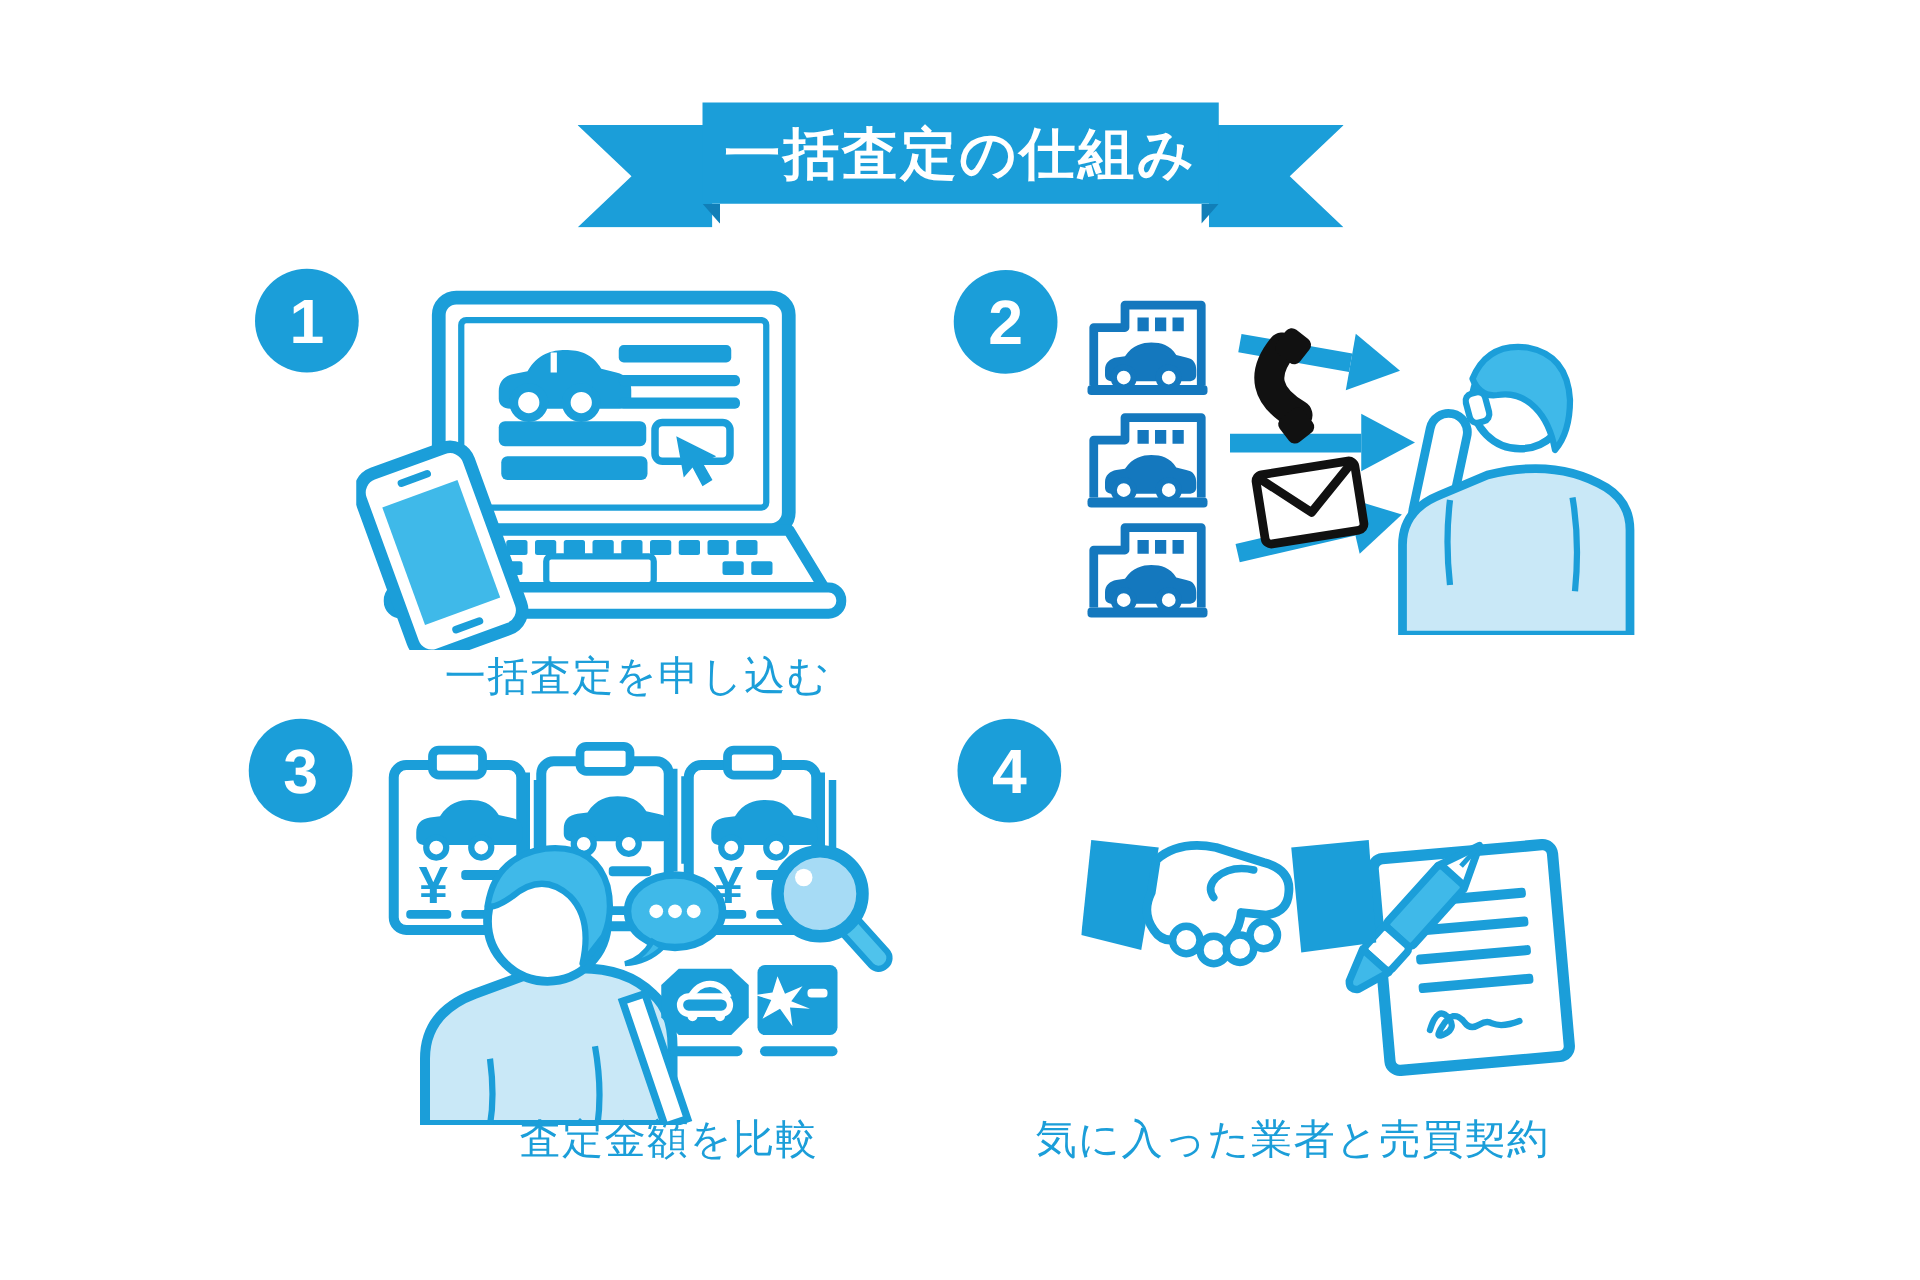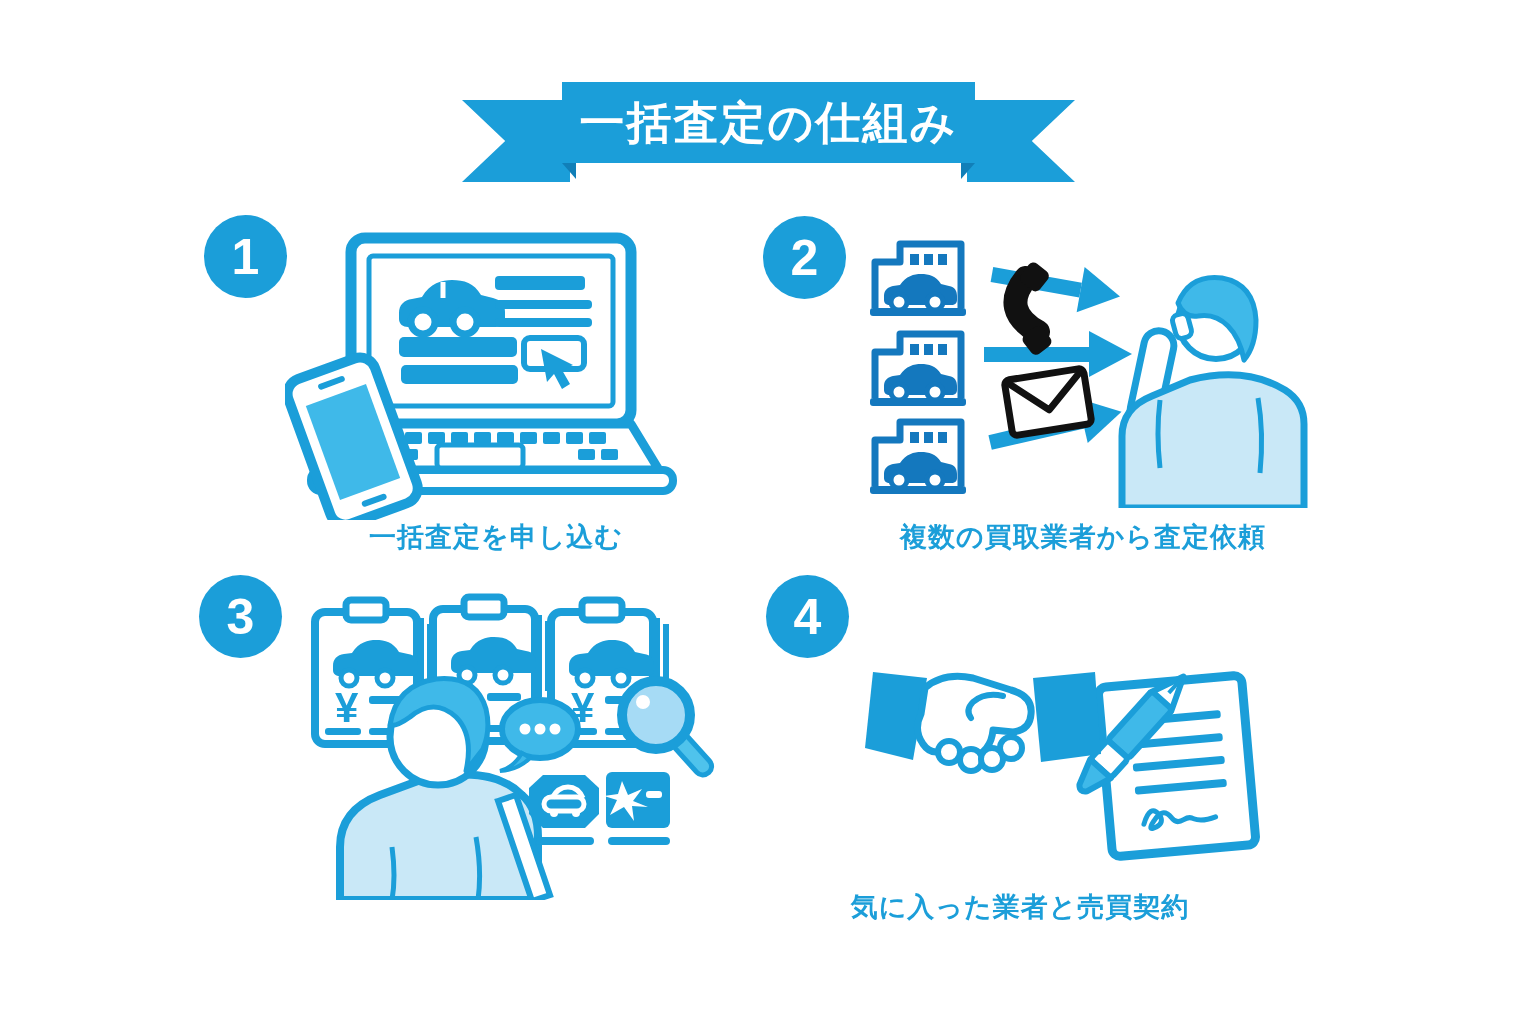--- a/index.html
+++ b/index.html
@@ -23,21 +23,21 @@
   .ribbon-fold.left{left:562px;clip-path:polygon(0 0,100% 0,100% 100%);}
   .ribbon-fold.right{left:961px;clip-path:polygon(0 0,100% 0,0 100%);}
   .ribbon-center{position:absolute;left:562px;top:82px;width:413px;height:81px;background:var(--primary);
     color:#fff;font-size:45px;font-weight:bold;letter-spacing:2px;
     display:flex;align-items:center;justify-content:center;}
 
   
   .badge{position:absolute;width:83px;height:83px;border-radius:50%;background:var(--primary);
     color:#fff;font-size:50px;font-weight:bold;display:flex;align-items:center;justify-content:center;}
   .caption{position:absolute;transform:translateX(-50%);white-space:nowrap;color:var(--primary);
-    font-size:27px;font-weight:bold;letter-spacing:1px;}
+    font-size:33px;font-weight:normal;letter-spacing:1px;margin-left:14px;}
 
   .illus{position:absolute;}
   svg text{font-family:"Liberation Sans","DejaVu Sans",sans-serif;font-weight:bold;}
 </style>
 </head>
 <body>
 
 <div class="canvas">
 
   <div class="ribbon-tail left"></div>
@@ -153,21 +153,20 @@
         <rect x="-15" y="-48" width="30" height="96" rx="15" fill="#fff" stroke="#1B9ED9" stroke-width="7"></rect>
       </g>
       <path d="M262,280 L262,208 Q262,180 292,168 L330,152 Q385,138 425,162 Q444,174 444,196 L444,280 Z" fill="#C9E8F7" stroke="#1B9ED9" stroke-width="7" stroke-linejoin="round"></path>
       <path d="M300,172 Q296,205 300,240" fill="none" stroke="#1B9ED9" stroke-width="5"></path>
       <path d="M398,170 Q404,205 400,245" fill="none" stroke="#1B9ED9" stroke-width="5"></path>
       <circle cx="356" cy="93" r="38" fill="#fff" stroke="#1B9ED9" stroke-width="6"></circle>
       <path d="M318,75 Q330,46 362,50 Q394,56 396,92 Q396,118 384,132 Q380,110 368,98 Q355,85 338,88 Q324,90 318,75 Z" fill="#3FB9E9" stroke="#1B9ED9" stroke-width="5" stroke-linejoin="round"></path>
       <rect transform="translate(322,98) rotate(-15)" x="-8" y="-12" width="16" height="24" rx="6" fill="#fff" stroke="#1B9ED9" stroke-width="5"></rect>
     </g>
   </svg>
-  <div class="caption" style="left:1083px;top:519px;">複数の買取業者から査定依頼</div>
 
   <div class="badge" style="left:199px;top:575px;">3</div>
   <svg class="illus" style="left:300px;top:585px;" width="425" height="315" viewBox="0 0 425 315">
     <g transform="translate(15,15)">
       <line x1="106" y1="18" x2="106" y2="100" stroke="#1B9ED9" stroke-width="6"></line>
       <line x1="115" y1="24" x2="115" y2="94" stroke="#1B9ED9" stroke-width="6"></line>
       <rect x="0" y="12" width="102" height="132" rx="10" fill="#fff" stroke="#1B9ED9" stroke-width="8"></rect>
       <rect x="31" y="0" width="40" height="20" rx="5" fill="#fff" stroke="#1B9ED9" stroke-width="7"></rect>
       <g transform="translate(10,30)">
         <path d="M8,36 c0,-7 4,-11 11,-12 l8,-1 c7,-11 16,-13 24,-13 c9,0 17,2 23,12 l9,2 c7,1 10,5 10,11 v5 c0,4 -3,6 -7,6 h-71 c-4,0 -7,-2 -7,-6 z" fill="#1B9ED9"></path>
@@ -239,20 +238,21 @@
         <circle cx="276" cy="228" r="4" fill="#fff"></circle>
       <rect x="236" y="252" width="58" height="8" rx="4" fill="#1B9ED9"></rect>
     </g>
     <g>
       <rect x="306" y="187" width="64" height="56" rx="6" fill="#1B9ED9"></rect>
       <polygon points="322,196 328,210 342,204 333,216 348,222 332,221 334,236 324,222 310,230 317,215 304,211 318,209" fill="#fff"></polygon>
       <rect x="346" y="206" width="16" height="7" rx="3" fill="#fff"></rect>
       <rect x="308" y="252" width="62" height="8" rx="4" fill="#1B9ED9"></rect>
     </g>
   </svg>
+  <div class="caption" style="left:521px;top:889px;">査定金額を比較</div>
 
   <div class="badge" style="left:766px;top:575px;">4</div>
   <svg class="illus" style="left:865px;top:648px;" width="450" height="225" viewBox="0 0 450 225">
     <g transform="translate(312,118) rotate(-5)">
       <rect x="-72" y="-85" width="144" height="170" rx="8" fill="#fff" stroke="#1B9ED9" stroke-width="9"></rect>
       <rect x="-44" y="-52" width="92" height="8" rx="3" fill="#1B9ED9"></rect>
       <rect x="-44" y="-29" width="92" height="8" rx="3" fill="#1B9ED9"></rect>
       <rect x="-44" y="-6" width="92" height="8" rx="3" fill="#1B9ED9"></rect>
       <rect x="-44" y="17" width="92" height="8" rx="3" fill="#1B9ED9"></rect>
       <path d="M-38,55 q8,-20 16,-8 q5,8 -4,12 q-10,4 -2,-6 q10,-14 18,-2 q4,7 12,3 q6,-3 10,0 q8,4 22,0" fill="none" stroke="#1B9ED9" stroke-width="5" stroke-linecap="round"></path>

